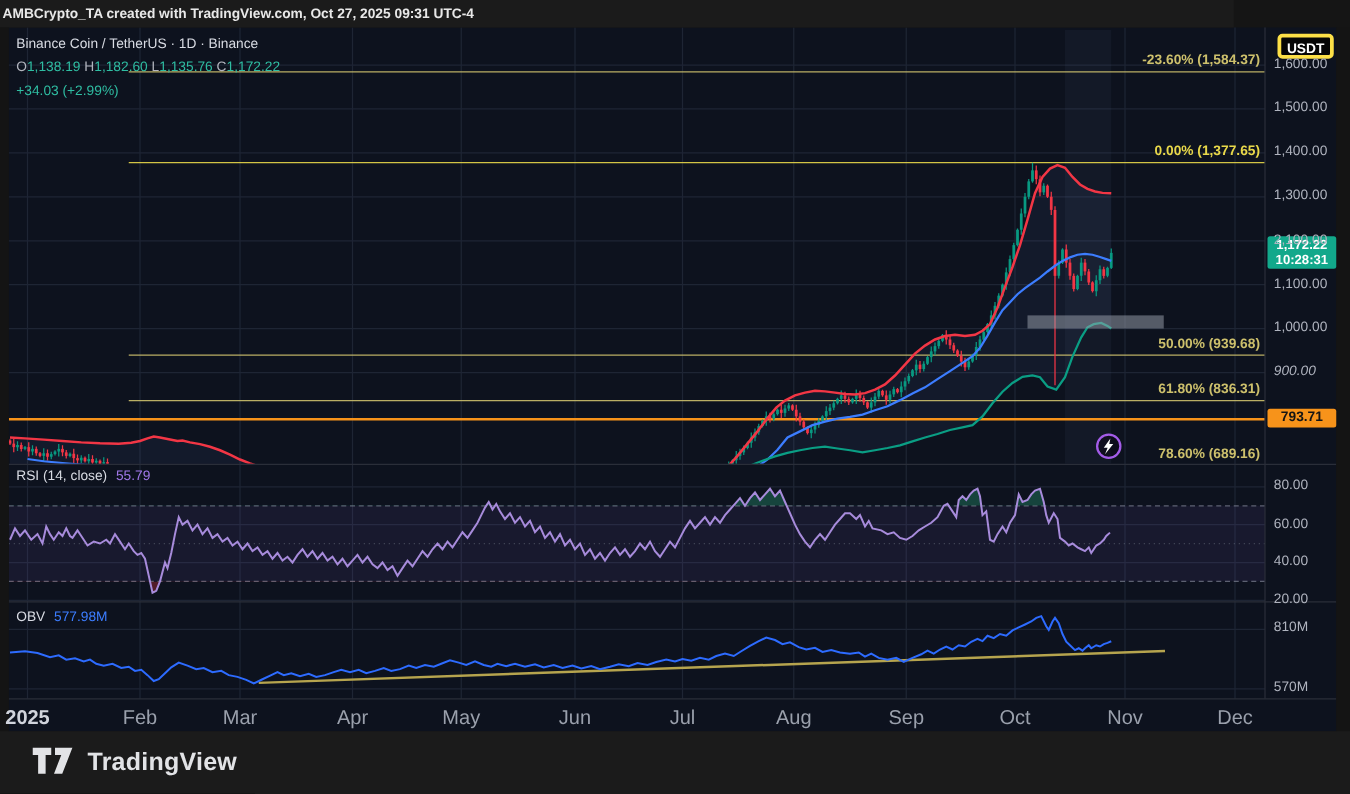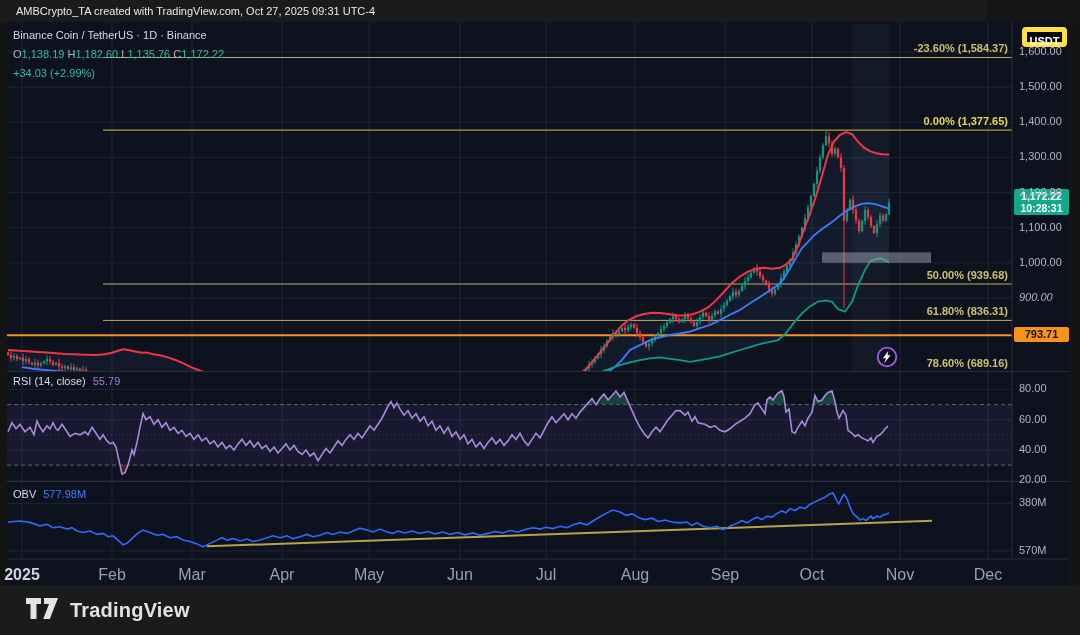--- a/index.html
+++ b/index.html
@@ -1,31 +1,31 @@
 <!DOCTYPE html>
 <html><head>
 <meta charset="utf-8">
 <style>
   html,body{margin:0;padding:0;background:#151515;}
   #screen{position:relative;width:1080px;height:635px;overflow:hidden;background:#151515;font-family:"Liberation Sans",sans-serif;}
   #chart-svg{position:absolute;left:0;top:0;}
-  .hdr{position:absolute;left:0;top:0;width:987px;height:22px;background:#1b1b1b;color:#e8e8e8;font-size:11px;font-weight:400;line-height:22px;padding-left:16px;box-sizing:border-box;white-space:nowrap;}
+  .hdr{position:absolute;left:0;top:0;width:987px;height:22px;background:#1b1b1b;color:#e8e8e8;font-size:11px;font-weight:700;line-height:22px;padding-left:2px;box-sizing:border-box;white-space:nowrap;}
   .side{position:absolute;top:22px;height:563px;background:#141414;}
   .ftr{position:absolute;left:0;top:585px;width:1080px;height:50px;background:#1b1b1b;display:flex;align-items:center;padding-left:26px;box-sizing:border-box;gap:10px;}
   .brand{color:#e2e3e6;font-size:20px;font-weight:700;letter-spacing:.2px;}
   .legend{position:absolute;font-size:11px;white-space:nowrap;display:flex;gap:7px;align-items:baseline;}
   .sym{color:#d8dbe3;}
   .olet{color:#b2b5be;}
   .oval{color:#2fbda2;}
   .chg{color:#2fbda2;}
   .bbname{color:#d8dbe3;}
   .lbl{position:absolute;font-size:11px;color:#b0b4bf;white-space:nowrap;}
   .mon{position:absolute;font-size:16px;color:#9aa0ac;white-space:nowrap;text-align:center;width:40px;}
   .fiblbl{position:absolute;font-size:11px;font-weight:700;white-space:nowrap;}
-  .usdt{position:absolute;left:1022px;top:27px;width:45px;height:20px;background:#060606;border:5px solid #fde047;border-radius:4px;color:#fff;font-size:11px;font-weight:700;text-align:center;line-height:19px;box-sizing:border-box;cursor:pointer;}
+  .usdt{position:absolute;left:1022px;top:27px;width:45px;height:20px;background:#060606;border:3px solid #fde047;border-radius:4px;color:#fff;font-size:11px;font-weight:700;text-align:center;line-height:19px;box-sizing:border-box;cursor:pointer;}
   .price-badge{position:absolute;left:1014px;top:195px;width:55px;background:#12a88b;color:#fff;font-size:10.5px;font-weight:700;text-align:center;border-radius:2px;padding:1px 0;line-height:12px;}
   .ray-badge{position:absolute;left:1014px;top:327px;width:55px;background:#f7931a;color:#151515;font-size:11px;font-weight:700;text-align:center;border-radius:2px;line-height:15px;}
   .bolt{position:absolute;left:876px;top:346px;width:22px;height:22px;cursor:pointer;}
 </style>
 </head>
 <body>
 
 <div id="screen">
   <svg id="chart-svg" width="1080" height="635">
       <rect x="7" y="22" width="1062" height="563" fill="#0d121e"></rect>
@@ -420,21 +420,21 @@
     <div class="lbl" style="left: 1019px; top: 115.284px;">1,400.00</div>
     <div class="lbl" style="left: 1019px; top: 150.424px;">1,300.00</div>
     <div class="lbl" style="left: 1019px; top: 185.563px;">2,100.00</div>
     <div class="lbl" style="left: 1019px; top: 220.702px;">1,100.00</div>
     <div class="lbl" style="left: 1019px; top: 255.841px;">1,000.00</div>
     <div class="lbl" style="left: 1019px; top: 290.981px; font-style: italic;">900.00</div>
     <div class="lbl" style="left: 1019px; top: 382.448px;">80.00</div>
     <div class="lbl" style="left: 1019px; top: 412.713px;">60.00</div>
     <div class="lbl" style="left: 1019px; top: 442.978px;">40.00</div>
     <div class="lbl" style="left: 1019px; top: 473.243px;">20.00</div>
-    <div class="lbl" style="left: 1019px; top: 496.377px;">380M</div>
+    <div class="lbl" style="left: 1019px; top: 496.377px;">810M</div>
     <div class="lbl" style="left: 1019px; top: 544.041px;">570M</div>
     <div class="mon" style="left: 2px; top: 566px; color: rgb(209, 212, 220); font-weight: 600;">2025</div>
     <div class="mon" style="left: 92px; top: 566px;">Feb</div>
     <div class="mon" style="left: 172px; top: 566px;">Mar</div>
     <div class="mon" style="left: 262px; top: 566px;">Apr</div>
     <div class="mon" style="left: 349px; top: 566px;">May</div>
     <div class="mon" style="left: 440px; top: 566px;">Jun</div>
     <div class="mon" style="left: 526px; top: 566px;">Jul</div>
     <div class="mon" style="left: 615px; top: 566px;">Aug</div>
     <div class="mon" style="left: 705px; top: 566px;">Sep</div>

